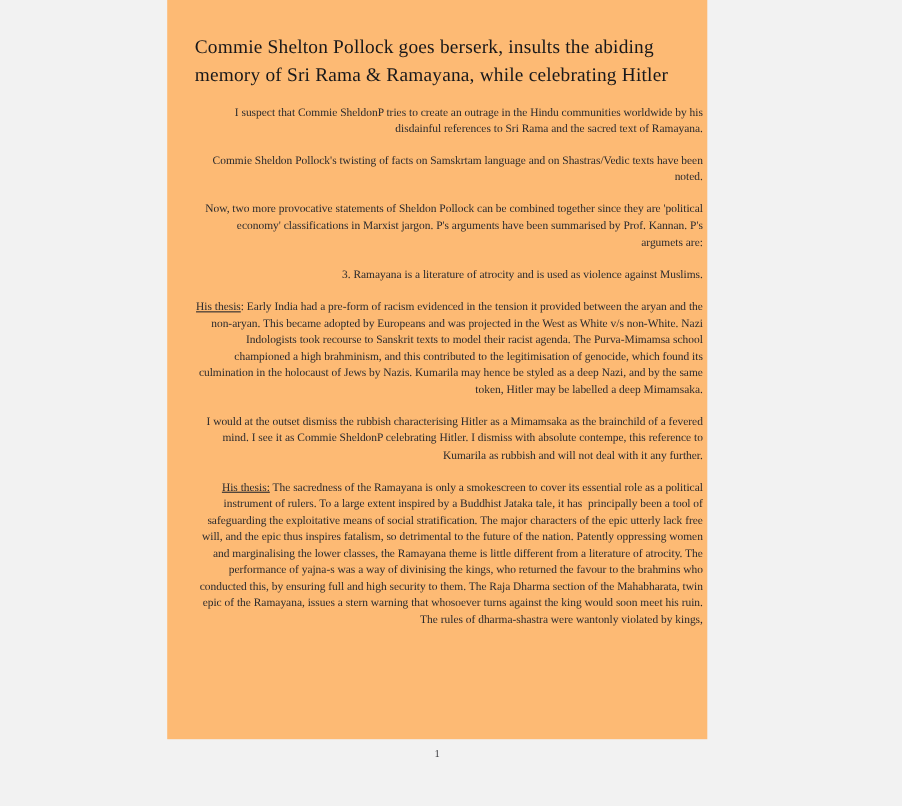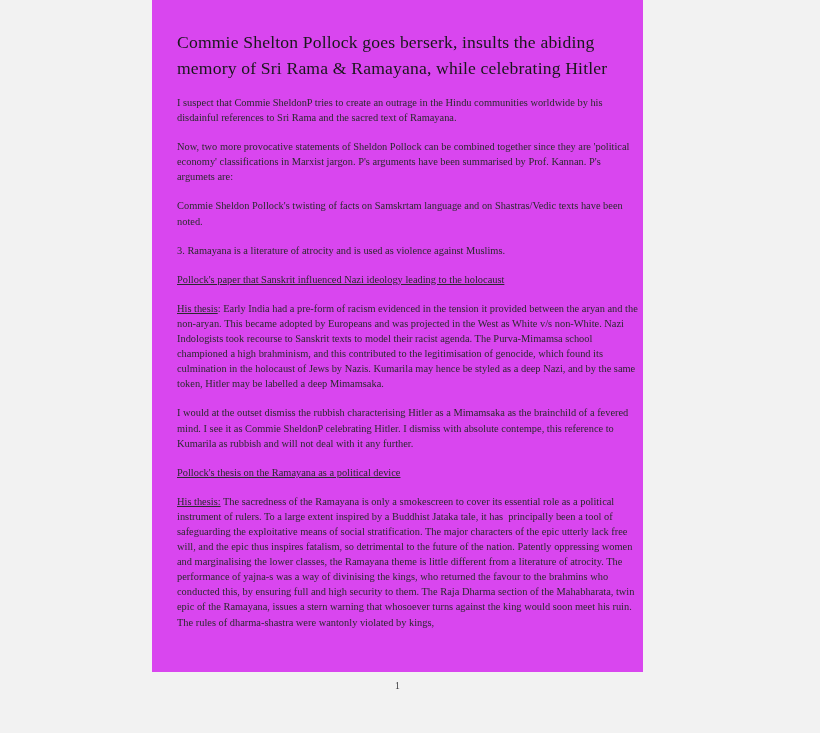--- a/index.html
+++ b/index.html
@@ -18,42 +18,42 @@
     width: 820px;
     height: 733px;
     background: #f2f2f2;
   }
   #page {
     position: absolute;
     left: 152px;
     top: 0;
     width: 491px;
     height: 672px;
-    background: #d946ef;
+    background: #fdba74;
     box-sizing: border-box;
     padding: 30px 25px 0 25px;
   }
   #page-inner {
     width: 462px;
   }
   .doc-title {
     font-family: "Liberation Serif", "DejaVu Serif", serif;
     font-size: 17.6px;
     line-height: 25.5px;
     color: #18181a;
     font-weight: normal;
     margin: 0 0 14px 0;
     letter-spacing: 0.01em;
   }
   .para {
     font-size: 10.4px;
     line-height: 15.1px;
     color: #2a2a2d;
     margin: 0 0 14px 0;
-    text-align: left;
+    text-align: right;
     white-space: pre-wrap;
   }
   .heading-underline {
     font-size: 10.4px;
     line-height: 15.1px;
     color: #2a2a2d;
     margin: 0 0 14px 0;
     text-decoration: underline;
     display: block;
     width: fit-content;
@@ -77,34 +77,32 @@
 
 <div id="viewer">
 
   <div id="page">
     <div id="page-inner">
 
       <h1 class="doc-title">Commie Shelton Pollock goes berserk, insults the abiding memory of Sri Rama &amp; Ramayana, while celebrating Hitler</h1>
 
       <p class="para">I suspect that Commie SheldonP tries to create an outrage in the Hindu communities worldwide by his disdainful references to Sri Rama and the sacred text of Ramayana.</p>
 
+      <p class="para">Commie Sheldon Pollock's twisting of facts on Samskrtam language and on Shastras/Vedic texts have been noted.</p>
+
       <p class="para">Now, two more provocative statements of Sheldon Pollock can be combined together since they are 'political economy' classifications in Marxist jargon. P's arguments have been summarised by Prof. Kannan. P's argumets are:</p>
-
-      <p class="para">Commie Sheldon Pollock's twisting of facts on Samskrtam language and on Shastras/Vedic texts have been noted.</p>
 
 
       <p class="para">3. Ramayana is a literature of atrocity and is used as violence against Muslims.</p>
 
-      <span class="heading-underline">Pollock's paper that Sanskrit influenced Nazi ideology leading to the holocaust</span>
 
       <p class="para"><span class="lead-underline">His thesis</span><span>: Early India had a pre-form of racism evidenced in the tension it provided between the aryan and the non-aryan. This became adopted by Europeans and was projected in the West as White v/s non-White. Nazi Indologists took recourse to Sanskrit texts to model their racist agenda. The Purva-Mimamsa school championed a high brahminism, and this contributed to the legitimisation of genocide, which found its culmination in the holocaust of Jews by Nazis. Kumarila may hence be styled as a deep Nazi, and by the same token, Hitler may be labelled a deep Mimamsaka.</span></p>
 
       <p class="para">I would at the outset dismiss the rubbish characterising Hitler as a Mimamsaka as the brainchild of a fevered mind. I see it as Commie SheldonP celebrating Hitler. I dismiss with absolute contempe, this reference to Kumarila as rubbish and will not deal with it any further.</p>
 
-      <span class="heading-underline">Pollock's thesis on the Ramayana as a political device</span>
 
       <p class="para"><span class="lead-underline">His thesis:</span><span> The sacredness of the Ramayana is only a smokescreen to cover its essential role as a political instrument of rulers. To a large extent inspired by a Buddhist Jataka tale, it has  principally been a tool of safeguarding the exploitative means of social stratification. The major characters of the epic utterly lack free will, and the epic thus inspires fatalism, so detrimental to the future of the nation. Patently oppressing women and marginalising the lower classes, the Ramayana theme is little different from a literature of atrocity. The performance of yajna-s was a way of divinising the kings, who returned the favour to the brahmins who conducted this, by ensuring full and high security to them. The Raja Dharma section of the Mahabharata, twin epic of the Ramayana, issues a stern warning that whosoever turns against the king would soon meet his ruin. The rules of dharma-shastra were wantonly violated by kings,</span></p>
 
     </div>
   </div>
 
   <div class="footer-pageno">1</div>
 
 </div>
 

